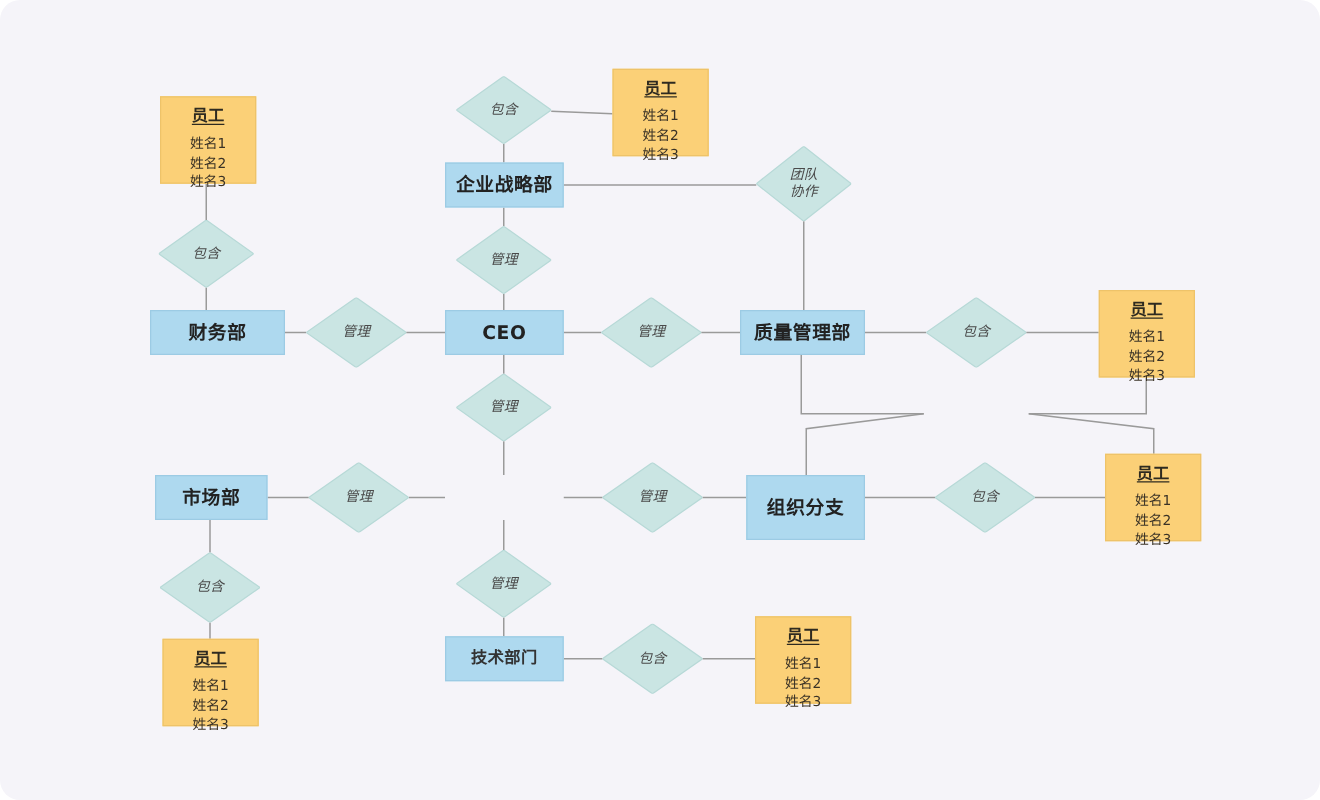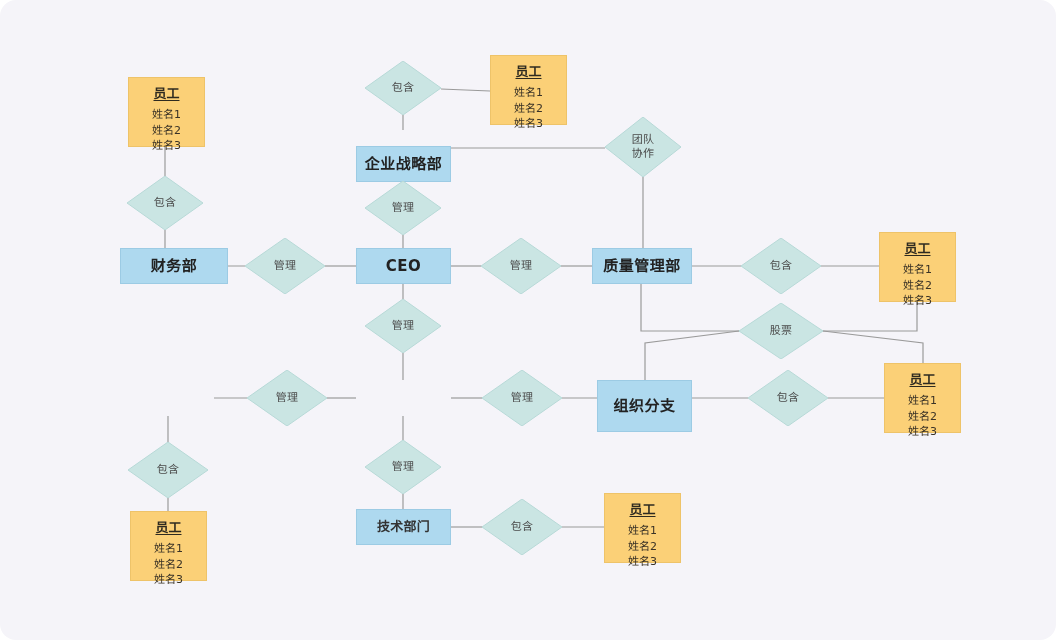--- a/index.html
+++ b/index.html
@@ -97,20 +97,21 @@
   }
   .rel .rel-label {
     position: relative;
     z-index: 2;
     font-size: 11px;
     color: #4a4a4a;
     line-height: 1.25;
     text-align: right;
     white-space: pre-line;
     letter-spacing: 0.2px;
+    font-style: italic;
   }
 </style>
 </head>
 <body>
 
 <div id="canvas">
 
   <svg id="edge-layer" viewBox="0 0 1056 640" width="1056" height="640">
       <path d="M 490 91 L 441 89" fill="none" stroke="#9a9a9a" stroke-width="1.2" stroke-linejoin="miter"></path>
       <path d="M 403 115 L 403 130" fill="none" stroke="#9a9a9a" stroke-width="1.2" stroke-linejoin="miter"></path>
@@ -140,31 +141,34 @@
       <path d="M 828 398 L 884 398" fill="none" stroke="#9a9a9a" stroke-width="1.2" stroke-linejoin="miter"></path>
       <path d="M 168 416 L 168 442" fill="none" stroke="#9a9a9a" stroke-width="1.2" stroke-linejoin="miter"></path>
       <path d="M 168 498 L 168 511" fill="none" stroke="#9a9a9a" stroke-width="1.2" stroke-linejoin="miter"></path>
       <path d="M 403 416 L 403 440" fill="none" stroke="#9a9a9a" stroke-width="1.2" stroke-linejoin="miter"></path>
       <path d="M 403 494 L 403 509" fill="none" stroke="#9a9a9a" stroke-width="1.2" stroke-linejoin="miter"></path>
       <path d="M 451 527 L 482 527" fill="none" stroke="#9a9a9a" stroke-width="1.2" stroke-linejoin="miter"></path>
       <path d="M 562 527 L 604 527" fill="none" stroke="#9a9a9a" stroke-width="1.2" stroke-linejoin="miter"></path>
     </svg>
 
   <div id="node-layer">
-      <div class="node entity" style="left: 356px; top: 130px; width: 95px; height: 36px; margin-top: 16px;">
+      <div class="node entity" style="left: 356px; top: 130px; width: 95px; height: 36px;">
         <span>企业战略部</span>
       </div>
       <div class="node entity" style="left: 120px; top: 248px; width: 108px; height: 36px;">
         <span>财务部</span>
       </div>
       <div class="node entity" style="left: 592px; top: 248px; width: 100px; height: 36px;">
         <span>质量管理部</span>
       </div>
       <div class="node entity" style="left: 356px; top: 248px; width: 95px; height: 36px;">
         <span>CEO</span>
+      </div>
+      <div class="node entity" style="left: 124px; top: 380px; width: 90px; height: 36px;">
+        <span>市场部</span>
       </div>
       <div class="node entity" style="left: 597px; top: 380px; width: 95px; height: 52px;">
         <span>组织分支</span>
       </div>
       <div class="node entity soft" style="left: 356px; top: 509px; width: 95px; height: 36px;">
         <span>技术部门</span>
       </div>
       <div class="node attrbox" style="left: 128px; top: 77px; width: 77px; height: 70px;">
         <div class="attr-title">员工</div>
         <div class="attr-row">姓名1</div>
@@ -237,26 +241,20 @@
           <polygon points="40,0 80,28 40,56 0,28" fill="#cae5e3" stroke="#b7d9d7" stroke-width="1"></polygon>
         </svg>
         <span class="rel-label">管理</span>
       </div>
       <div class="rel" style="left: 741px; top: 238px; width: 80px; height: 56px;">
         <svg class="diamond" viewBox="0 0 80 56">
           <polygon points="40,0 80,28 40,56 0,28" fill="#cae5e3" stroke="#b7d9d7" stroke-width="1"></polygon>
         </svg>
         <span class="rel-label">包含</span>
       </div>
-      <div class="rel" style="left: 739px; top: 303px; width: 84px; height: 56px;">
-        <svg class="diamond" viewBox="0 0 84 56">
-          <polygon points="42,0 84,28 42,56 0,28" fill="#cae5e3" stroke="#b7d9d7" stroke-width="1"></polygon>
-        </svg>
-        <span class="rel-label">股票</span>
-      </div>
       <div class="rel" style="left: 365px; top: 299px; width: 76px; height: 54px;">
         <svg class="diamond" viewBox="0 0 76 54">
           <polygon points="38,0 76,27 38,54 0,27" fill="#cae5e3" stroke="#b7d9d7" stroke-width="1"></polygon>
         </svg>
         <span class="rel-label">管理</span>
       </div>
       <div class="rel" style="left: 247px; top: 370px; width: 80px; height: 56px;">
         <svg class="diamond" viewBox="0 0 80 56">
           <polygon points="40,0 80,28 40,56 0,28" fill="#cae5e3" stroke="#b7d9d7" stroke-width="1"></polygon>
         </svg>

